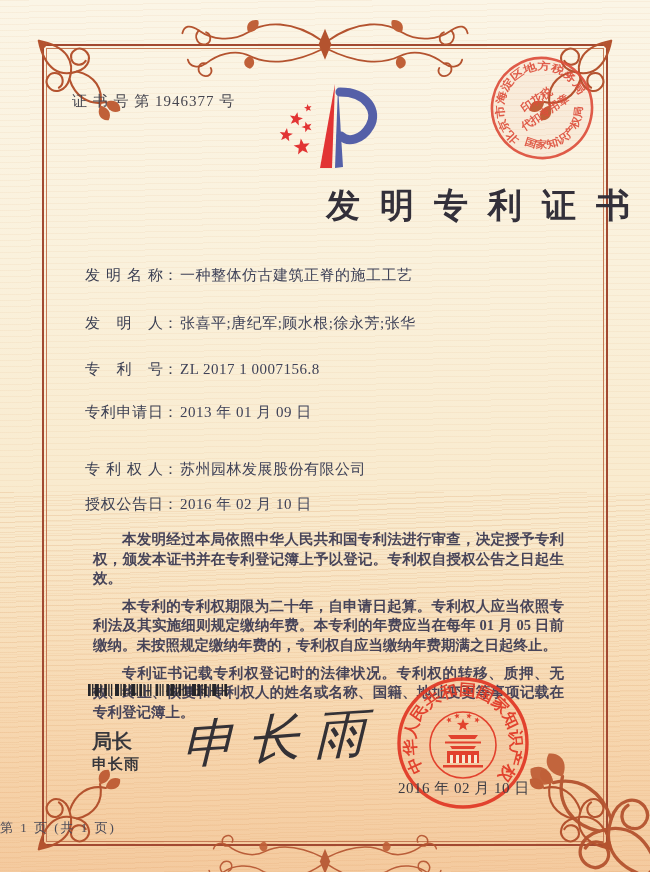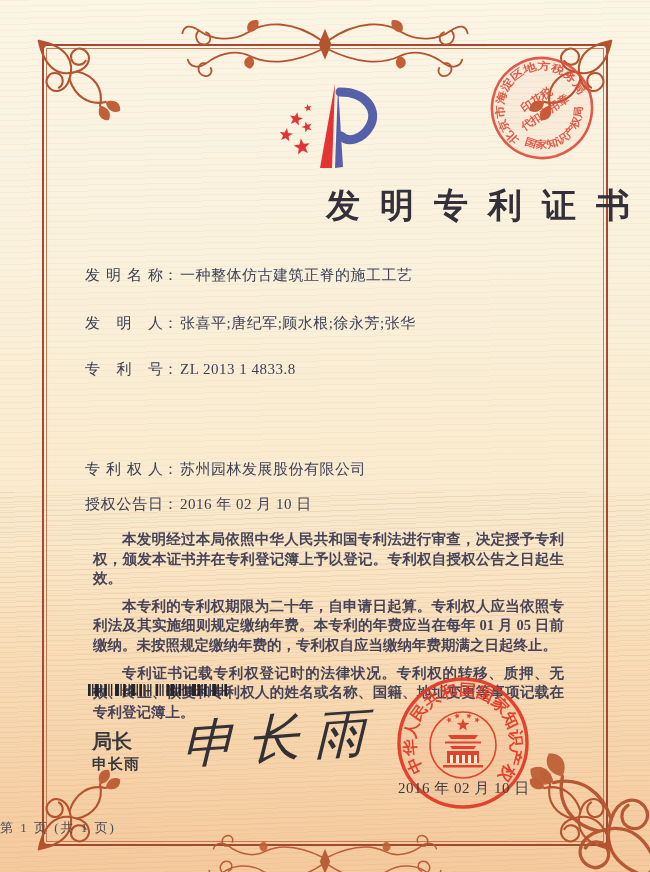--- a/index.html
+++ b/index.html
@@ -98,20 +98,21 @@
     <use href="#halfswirl"></use>
     <use href="#halfswirl" transform="translate(320,0) scale(-1,1)"></use>
     <path d="M160,16 l7,17 -7,17 -7,-17 z" fill="#b4532f"></path>
   </svg>
   <svg class="orn orn-bottom" viewBox="0 0 320 70">
     <use href="#halfswirl"></use>
     <use href="#halfswirl" transform="translate(320,0) scale(-1,1)"></use>
     <path d="M160,16 l7,17 -7,17 -7,-17 z" fill="#b4532f"></path>
   </svg>
 
+  <div class="certno">证 书 号 第 1946377 号</div>
 
   <svg class="logo" viewBox="0 0 150 100">
     <polygon fill="#e23434" points="49.31,28.06 50.74,30.49 53.53,30.12 51.66,32.23 52.88,34.78 50.29,33.65 48.25,35.60 48.52,32.79 46.04,31.44 48.79,30.83"></polygon>
     <polygon fill="#e23434" points="39.46,36.15 40.18,41.03 44.96,42.27 40.55,44.47 40.85,49.39 37.39,45.88 32.80,47.68 35.08,43.31 31.94,39.50 36.80,40.31"></polygon>
     <polygon fill="#e23434" points="47.30,45.77 49.71,48.80 53.45,47.77 51.31,51.00 53.45,54.23 49.71,53.20 47.30,56.23 47.13,52.36 43.50,51.00 47.13,49.64"></polygon>
     <polygon fill="#e23434" points="28.97,52.07 30.04,56.89 34.89,57.78 30.64,60.29 31.29,65.18 27.59,61.91 23.14,64.04 25.10,59.51 21.71,55.93 26.62,56.40"></polygon>
     <polygon fill="#e23434" points="42.82,62.58 45.68,67.85 51.64,67.27 47.52,71.62 49.90,77.11 44.50,74.54 40.01,78.51 40.79,72.56 35.63,69.52 41.52,68.43"></polygon>
     <polygon points="77,8 62,92 74,92" fill="#e23434"></polygon>
     <polygon points="80,10 77,92 85,91" fill="#5560a8"></polygon>
     <path d="M82,16 C110,16 120,36 112,50 C104,64 90,67 83,60" fill="none" stroke="#5560a8" stroke-width="9" stroke-linecap="round"></path>
@@ -135,21 +136,24 @@
 
   <div class="title">发明专利证书</div>
 
   <div class="row r2">
     <span class="lab">发明人</span><span class="col">：</span><span class="val">张喜平;唐纪军;顾水根;徐永芳;张华</span>
   </div>
   <div class="row r1">
     <span class="lab">发明名称</span><span class="col">：</span><span class="val">一种整体仿古建筑正脊的施工工艺</span>
   </div>
   <div class="row r3">
-    <span class="lab">专利号</span><span class="col">：</span><span class="val">ZL 2013 1 4833.8</span>
+    <span class="lab">专利号</span><span class="col">：</span><span class="val">ZL 2017 1 0007156.8</span>
+  </div>
+  <div class="row r4">
+    <span class="lab">专利申请日</span><span class="col">：</span><span class="val">2013 年 01 月 09 日</span>
   </div>
   <div class="row r5">
     <span class="lab">专利权人</span><span class="col">：</span><span class="val">苏州园林发展股份有限公司</span>
   </div>
   <div class="row r6">
     <span class="lab">授权公告日</span><span class="col">：</span><span class="val">2016 年 02 月 10 日</span>
   </div>
 
   <div class="body">
     <p>本发明经过本局依照中华人民共和国专利法进行审查，决定授予专利权，颁发本证书并在专利登记簿上予以登记。专利权自授权公告之日起生效。</p>

